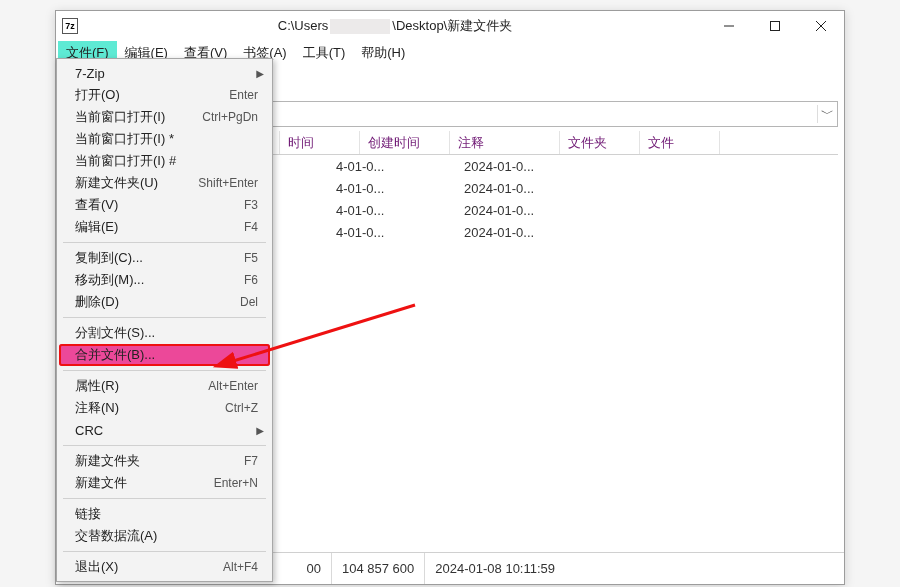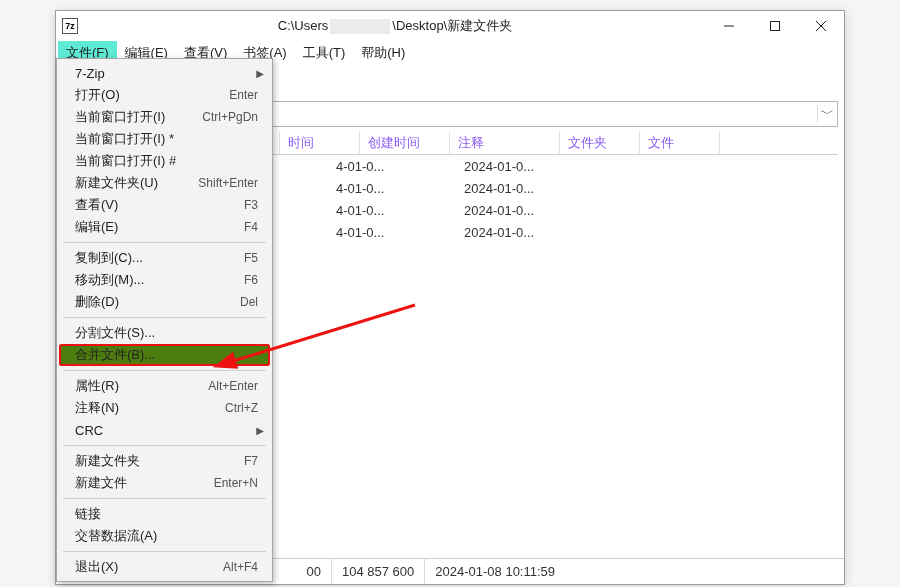--- a/index.html
+++ b/index.html
@@ -22,41 +22,41 @@
   .menubar .menu-item { padding: 2px 8px; display: flex; align-items: center; color: #222; }
   .menubar .menu-item.active { background: #5eead4; }
   
   .toolbar-spacer { height: 36px; }
   
   .pathbar { height: 26px; display: flex; align-items: center; border: 1px solid #b5b5b5; margin: 0 6px 4px 6px; }
   .pathbar .path { flex:1; padding: 0 6px; color:#222;}
   .pathbar .chev { width: 20px; text-align:center; color:#555; border-left:1px solid #ddd;}
   
   .colheaders { height: 24px; display: flex; border-bottom: 1px solid #d0d0d0; margin: 0 6px; }
-  .colheaders .col { padding: 2px 8px; border-right: 1px solid #e3e3e3; color:#8b5cf6; display:flex; align-items:center;}
+  .colheaders .col { padding: 2px 8px; border-right: 1px solid #e3e3e3; color:#701a75; display:flex; align-items:center;}
   
   .filearea { flex:1; margin:0 6px; overflow:hidden; }
   .filerow { display: flex; height: 22px; align-items:center;gap:48px; }
   .filerow .cell { padding: 0 8px; color:#333; overflow:hidden; white-space:nowrap; text-overflow:ellipsis;}
   
-  .statusbar { height: 26px; border-top:1px solid #d0d0d0; display:flex; align-items:center; }
+  .statusbar { height: 32px; border-top:1px solid #d0d0d0; display:flex; align-items:center; }
   .statusbar .seg { padding: 0 10px; border-right:1px solid #d9d9d9; color:#333; height:100%; display:flex; align-items:center;}
 
   
   .dropdown {
     position: absolute; left: 56px; top: 58px; width: 217px;
     background: #f3f3f3; border: 1px solid #a7a7a7; box-shadow: 2px 2px 6px rgba(0,0,0,0.25);
     padding: 3px 2px; z-index: 50;
   }
   .dropdown .row { display:flex; align-items:center; height:22px; padding: 0 12px 0 16px; color:#222; position:relative;}
   .dropdown .row .label { flex:1;}
   .dropdown .row .accel { color:#555; font-size:12px;}
   .dropdown .row .sub { position:absolute; right:6px; color:#555; font-size:10px;}
   .dropdown .sep { height:1px; background:#d0d0d0; margin:4px 4px;}
-  .dropdown .row.boxed { outline: 2.5px solid #e11; outline-offset:-2px; border-radius:3px; background:#4d7c0f;}
+  .dropdown .row.boxed { outline: 2.5px solid #e11; outline-offset:-2px; border-radius:3px; background:#ec4899;}
 
   
   .arrow-svg { position:absolute; left:205px; top:300px; width:220px; height:80px; z-index:60; pointer-events:none;}
 </style>
 </head>
 <body>
 
 <div class="window">
 
   <div class="titlebar">

